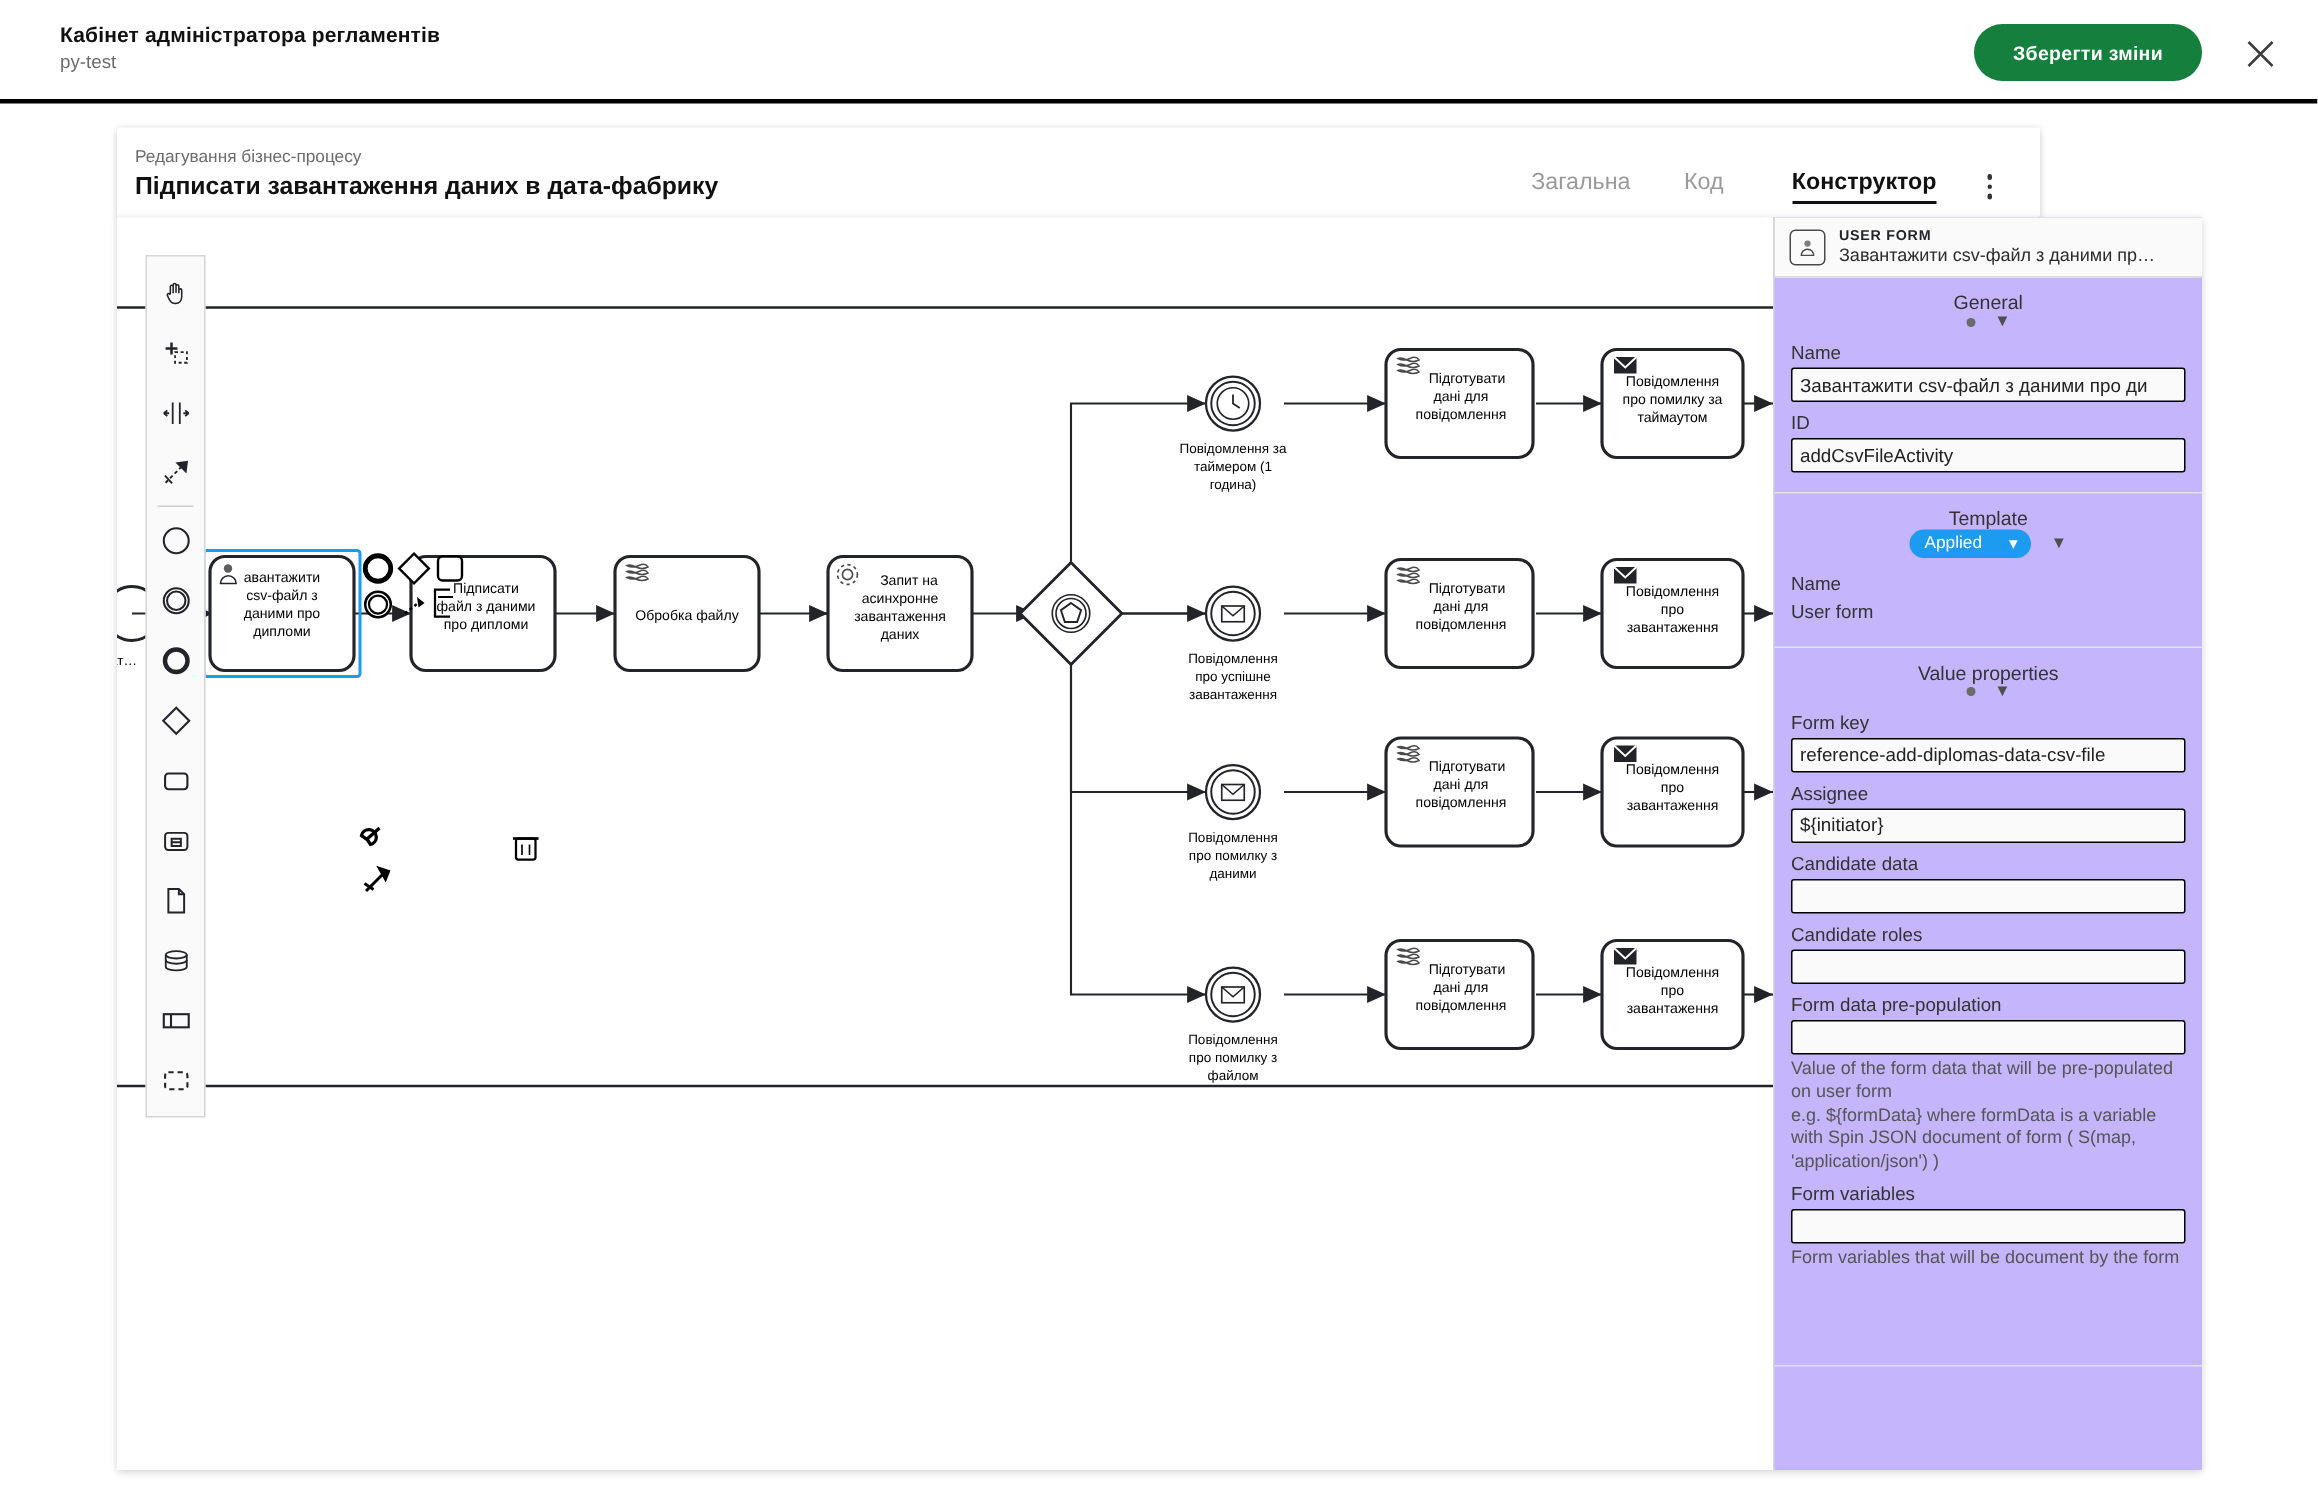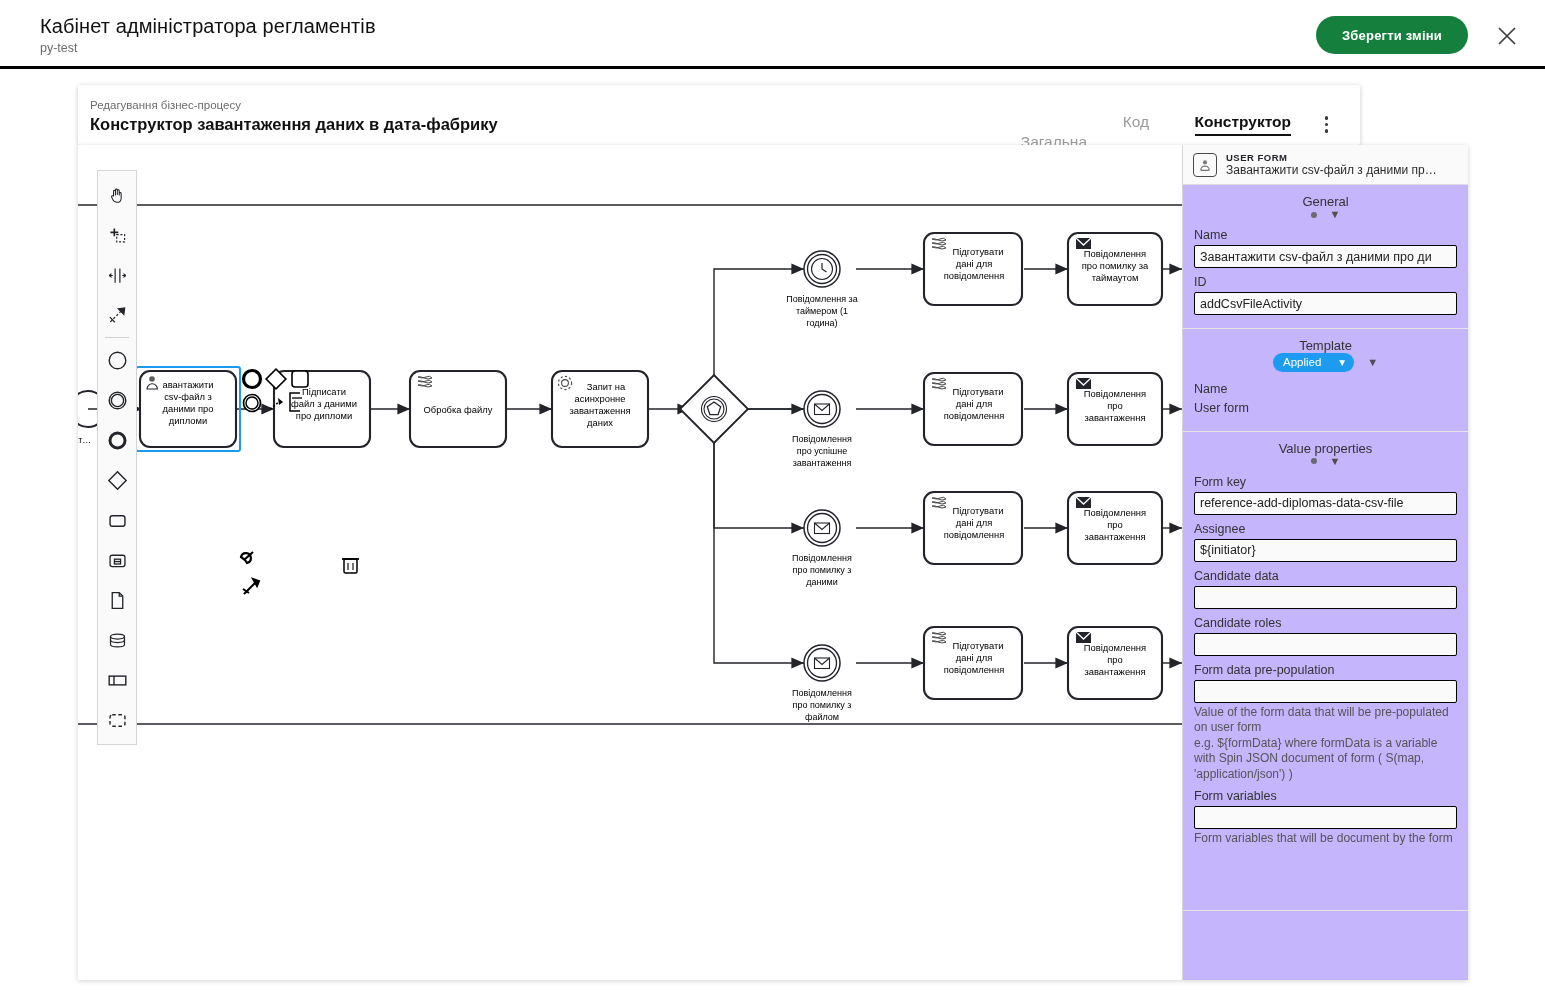--- a/index.html
+++ b/index.html
@@ -12,21 +12,21 @@
     overflow:hidden;
     position:relative;
   }
 
   
   #appbar {
     position:absolute; left:0; top:0; width:1545px; height:69px;
     background:#fff; border-bottom:3px solid #000;
   }
   #app-title-wrap { position:absolute; left:40px; top:15px; }
-  #app-title { font-size:20px; font-weight:normal; letter-spacing:.1px; color:#111; }
+  #app-title { font-size:14px; font-weight:bold; letter-spacing:.1px; color:#111; }
   #app-subtitle { font-size:12.5px; color:#6b6b6b; margin-top:3px; }
 
   #save-btn {
     position:absolute; right:77px; top:16px;
     height:38px; padding:0 26px;
     background:#15803d; color:#fff; border:none; border-radius:19px;
     font-family:"Liberation Sans", sans-serif;
     font-size:13px; font-weight:bold; cursor:pointer;
     letter-spacing:.2px;
   }
@@ -46,21 +46,21 @@
     border-radius:2px;
   }
   #breadcrumb { position:absolute; left:12px; top:14px; font-size:11.5px; color:#6b6b6b; }
   #process-title { position:absolute; left:12px; top:30px; font-size:16.5px; font-weight:bold; color:#111; }
 
   .tab {
     position:absolute; top:28px;
     font-size:15.5px; color:#9a9a9a; cursor:pointer;
     font-family:"Liberation Sans", sans-serif;
   }
-  #tab-general { right:273px;margin-top:20px; }
+  #tab-general { right:273px; }
   #tab-code    { right:211px; }
   #tab-constructor {
     right:69px; color:#111; font-weight:bold;
     border-bottom:2px solid #111; padding-bottom:3px;
   }
   #kebab { position:absolute; right:32px; top:28px; cursor:pointer; }
   .kdot { width:3.5px; height:3.5px; background:#333; border-radius:50%; margin:3px 0; }
 
   
   #editor {
@@ -151,21 +151,21 @@
   <button id="save-btn">Зберегти зміни</button>
   <div id="close-btn">
     <svg width="24" height="24" viewBox="0 0 24 24">
         <path d="M4 4 L20 20 M20 4 L4 20" stroke="currentColor" stroke-width="1.7" fill="none"></path>
       </svg>
   </div>
 </div>
 
 <div id="card">
   <div id="breadcrumb">Редагування бізнес-процесу</div>
-  <div id="process-title">Конструктор завантаження даних в дата-фабрику</div>
+  <div id="process-title">Підписати завантаження даних в дата-фабрику</div>
 
   <div class="tab" id="tab-general">Загальна</div>
   <div class="tab" id="tab-code">Код</div>
   <div class="tab" id="tab-constructor">Конструктор</div>
 
   <div id="kebab">
     <div class="kdot"></div>
       <div class="kdot"></div>
       <div class="kdot"></div>
   </div>

